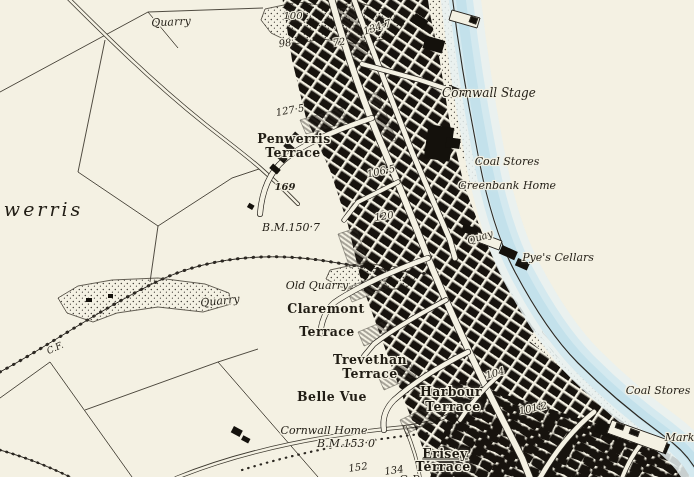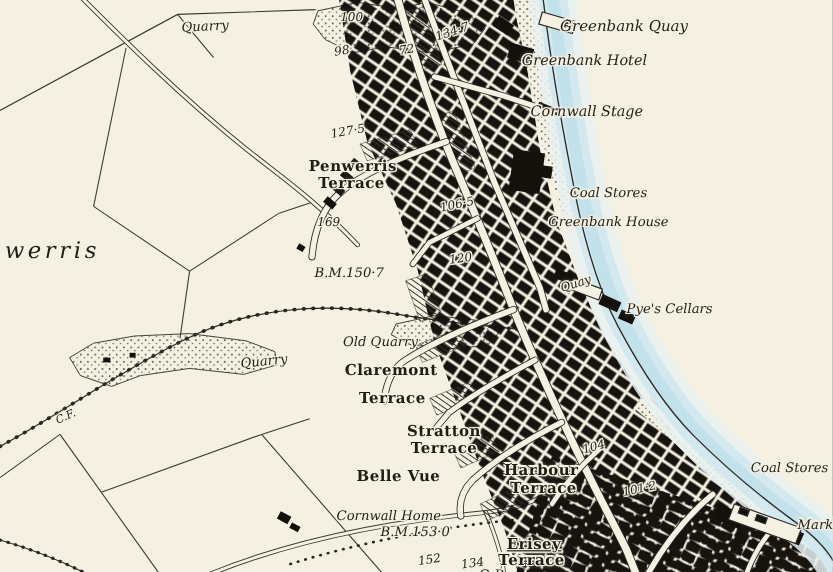--- a/index.html
+++ b/index.html
@@ -169,41 +169,39 @@
       <rect x="630" y="430" width="9" height="5" transform="rotate(20 634 432)" fill="#14110c"></rect>
     </g>
   </svg>
 
   <div class="labels">
       <div class="lbl italic" style="left: 171px; top: 22px; transform: translate(-50%, -50%) rotate(-3deg);">Quarry</div>
       <div class="lbl number" style="left: 293px; top: 15px; transform: translate(-50%, -50%) rotate(0deg);">100</div>
       <div class="lbl number" style="left: 377px; top: 27px; transform: translate(-50%, -50%) rotate(-18deg);">134·7</div>
       <div class="lbl number" style="left: 285px; top: 43px; transform: translate(-50%, -50%) rotate(-8deg);">98</div>
       <div class="lbl number" style="left: 339px; top: 42px; transform: translate(-50%, -50%) rotate(-8deg);">72</div>
-      <div class="lbl italic" style="left: 520px; top: 21px; transform: translate(-50%, -50%) rotate(0deg); font-size: 12.5px;">Greenbank Quay</div>
-      <div class="lbl italic" style="left: 487px; top: 50px; transform: translate(-50%, -50%) rotate(0deg); font-size: 12px;">Greenbank Hotel</div>
       <div class="lbl italic" style="left: 489px; top: 93px; transform: translate(-50%, -50%) rotate(0deg); font-size: 12px;">Cornwall Stage</div>
       <div class="lbl number" style="left: 290px; top: 110px; transform: translate(-50%, -50%) rotate(-10deg);">127·5</div>
       <div class="lbl bold" style="left: 294px; top: 138px; transform: translate(-50%, -50%) rotate(0deg);">Penwerris</div>
       <div class="lbl bold" style="left: 293px; top: 152px; transform: translate(-50%, -50%) rotate(0deg);">Terrace</div>
       <div class="lbl italic" style="left: 507px; top: 161px; transform: translate(-50%, -50%) rotate(0deg);">Coal Stores</div>
       <div class="lbl number" style="left: 381px; top: 171px; transform: translate(-50%, -50%) rotate(-12deg);">106·5</div>
-      <div class="lbl number" style="left: 274px; top: 186px; transform: translate(-50%, -50%) rotate(0deg);">169</div>
-      <div class="lbl italic" style="left: 507px; top: 185px; transform: translate(-50%, -50%) rotate(0deg);">Greenbank House</div>
+      <div class="lbl number" style="left: 285px; top: 186px; transform: translate(-50%, -50%) rotate(0deg); font-weight: bold;">169</div>
+      <div class="lbl italic" style="left: 507px; top: 185px; transform: translate(-50%, -50%) rotate(0deg);">Greenbank Home</div>
       <div class="lbl district" style="left: 36px; top: 209px; transform: translate(-50%, -50%) rotate(0deg);">nwerris</div>
       <div class="lbl number" style="left: 291px; top: 227px; transform: translate(-50%, -50%) rotate(0deg); font-size: 11px;">B.M.150·7</div>
       <div class="lbl number" style="left: 384px; top: 216px; transform: translate(-50%, -50%) rotate(-8deg);">120</div>
       <div class="lbl italic" style="left: 480px; top: 237px; transform: translate(-50%, -50%) rotate(-18deg); font-size: 10px;">Quay</div>
       <div class="lbl italic" style="left: 558px; top: 257px; transform: translate(-50%, -50%) rotate(0deg);">Pye's Cellars</div>
       <div class="lbl italic" style="left: 317px; top: 285px; transform: translate(-50%, -50%) rotate(0deg);">Old Quarry</div>
       <div class="lbl italic" style="left: 220px; top: 301px; transform: translate(-50%, -50%) rotate(-6deg);">Quarry</div>
       <div class="lbl bold" style="left: 326px; top: 308px; transform: translate(-50%, -50%) rotate(0deg);">Claremont</div>
       <div class="lbl bold" style="left: 327px; top: 331px; transform: translate(-50%, -50%) rotate(0deg);">Terrace</div>
       <div class="lbl small-italic" style="left: 55px; top: 348px; transform: translate(-50%, -50%) rotate(-25deg);">C.F.</div>
-      <div class="lbl bold" style="left: 370px; top: 359px; transform: translate(-50%, -50%) rotate(0deg);">Stratton</div>
+      <div class="lbl bold" style="left: 370px; top: 359px; transform: translate(-50%, -50%) rotate(0deg);">Trevethan</div>
       <div class="lbl bold" style="left: 370px; top: 373px; transform: translate(-50%, -50%) rotate(0deg);">Terrace</div>
       <div class="lbl number" style="left: 495px; top: 373px; transform: translate(-50%, -50%) rotate(-15deg);">104</div>
       <div class="lbl bold" style="left: 332px; top: 396px; transform: translate(-50%, -50%) rotate(0deg);">Belle Vue</div>
       <div class="lbl bold" style="left: 451px; top: 391px; transform: translate(-50%, -50%) rotate(0deg);">Harbour</div>
       <div class="lbl bold" style="left: 453px; top: 406px; transform: translate(-50%, -50%) rotate(0deg);">Terrace</div>
       <div class="lbl italic" style="left: 658px; top: 390px; transform: translate(-50%, -50%) rotate(0deg);">Coal Stores</div>
       <div class="lbl number" style="left: 533px; top: 408px; transform: translate(-50%, -50%) rotate(-12deg);">101·2</div>
       <div class="lbl italic" style="left: 324px; top: 430px; transform: translate(-50%, -50%) rotate(0deg);">Cornwall Home</div>
       <div class="lbl number" style="left: 346px; top: 443px; transform: translate(-50%, -50%) rotate(0deg); font-size: 11px;">B.M.153·0</div>
       <div class="lbl plain" style="left: 410px; top: 439px; transform: translate(-50%, -50%) rotate(0deg); margin-top: 40px;">G.P</div>

